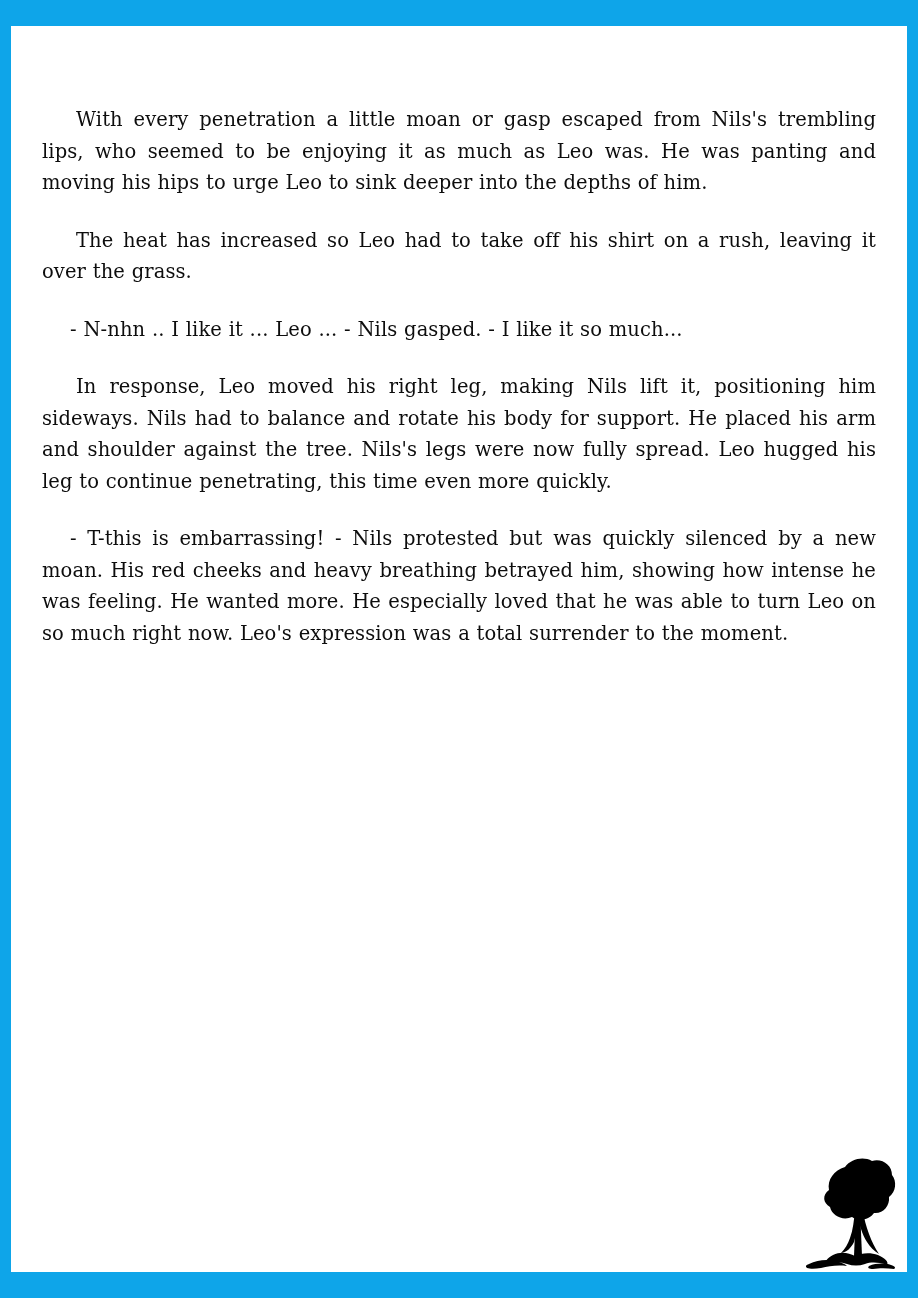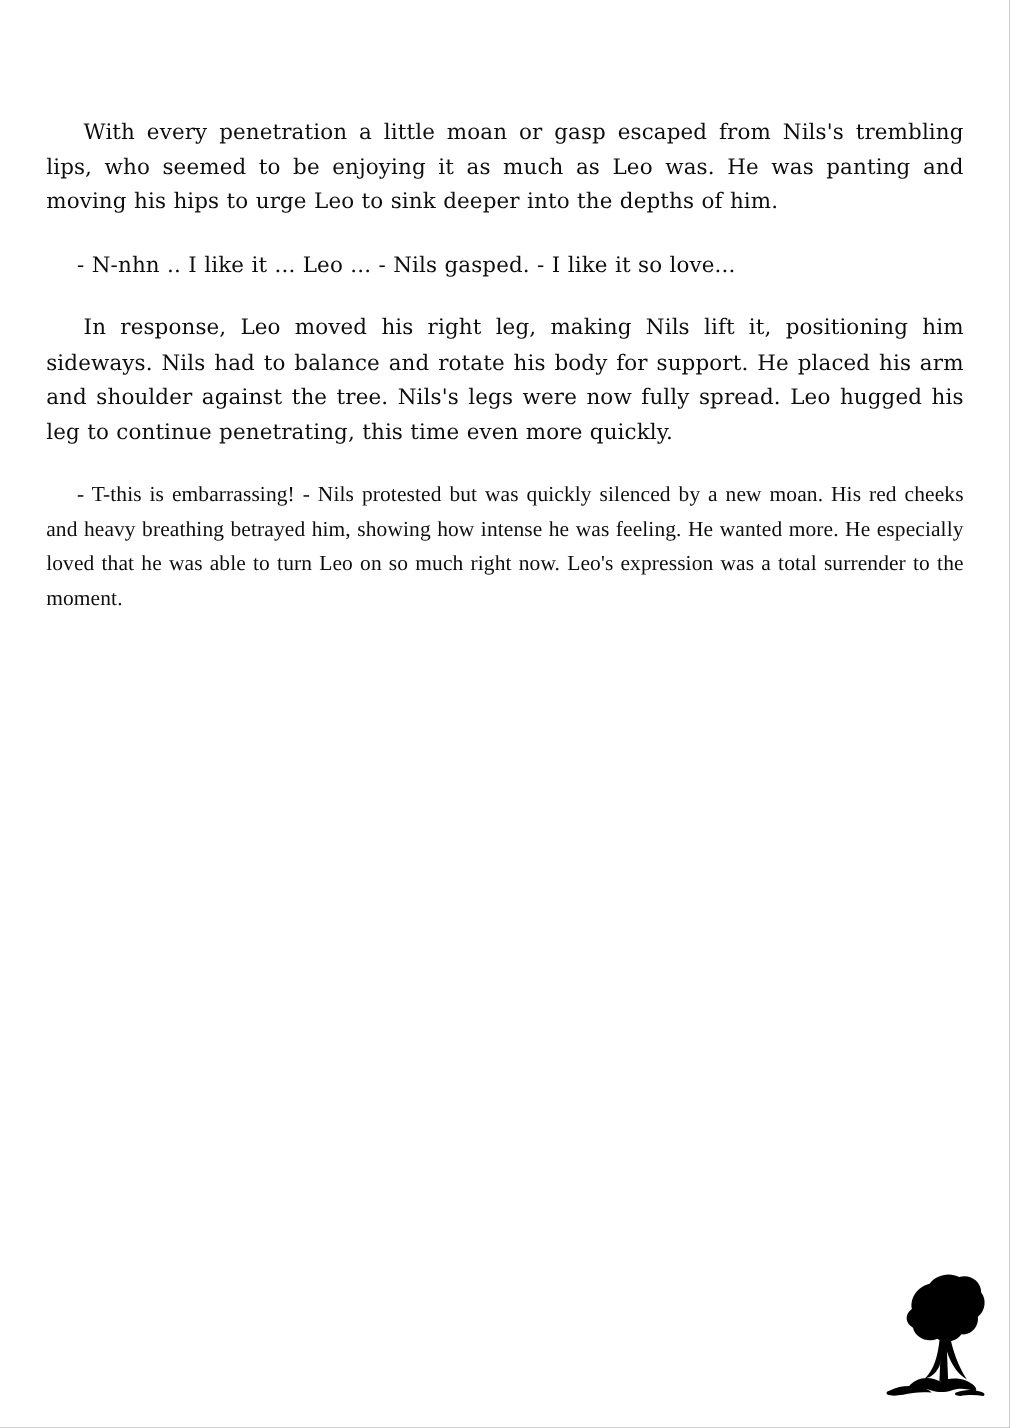--- a/index.html
+++ b/index.html
@@ -12,21 +12,21 @@
     height: 1298px;
     overflow: hidden;
     font-family: "DejaVu Serif", serif;
   }
   .page {
     position: absolute;
     left: 0;
     top: 0;
     width: 918px;
     height: 1298px;
-    background: #ffffff;
+    background: #0ea5e9;
   }
   .page-sheet {
     position: absolute;
     left: 11px;
     top: 26px;
     width: 896px;
     height: 1246px;
     background: #ffffff;
     overflow: hidden;
   }
@@ -45,21 +45,20 @@
     text-align: justify;
     text-indent: 34px;
     letter-spacing: 0.1px;
     word-spacing: 0.4px;
   }
   p.para.dialogue {
     text-indent: 28px;
   }
   p.para:last-child {
     margin-bottom: 0;
-    font-family: Liberation Serif, serif;
   }
   .tree-mark {
     position: absolute;
     right: 10px;
     bottom: 0px;
     width: 160px;
     height: 120px;
     pointer-events: none;
   }
   .tree-mark svg {
@@ -69,21 +68,22 @@
   }
 </style>
 </head>
 <body>
 
 <div class="page">
   <div class="page-sheet">
 
     <div class="text-column">
       <p class="para">With every penetration a little moan or gasp escaped from Nils's trembling lips, who seemed to be enjoying it as much as Leo was. He was panting and moving his hips to urge Leo to sink deeper into the depths of him.</p>
-      <p class="para dialogue">- N-nhn .. I like it ... Leo ... - Nils gasped. - I like it so love...</p>
+      <p class="para">The heat has increased so Leo had to take off his shirt on a rush, leaving it over the grass.</p>
+      <p class="para dialogue">- N-nhn .. I like it ... Leo ... - Nils gasped. - I like it so much...</p>
       <p class="para">In response, Leo moved his right leg, making Nils lift it, positioning him sideways. Nils had to balance and rotate his body for support. He placed his arm and shoulder against the tree. Nils's legs were now fully spread. Leo hugged his leg to continue penetrating, this time even more quickly.</p>
       <p class="para dialogue">- T-this is embarrassing! - Nils protested but was quickly silenced by a new moan. His red cheeks and heavy breathing betrayed him, showing how intense he was feeling. He wanted more. He especially loved that he was able to turn Leo on so much right now. Leo's expression was a total surrender to the moment.</p>
     </div>
 
     <div class="tree-mark">
       <svg viewBox="0 0 160 120" xmlns="http://www.w3.org/2000/svg" aria-hidden="true">
         <g fill="#000000">
           <path d="M92 38 C90 28 97 18 108 15 C114 7 126 4 135 9 C145 6 155 13 155 23 C160 29 159 40 152 45 C153 54 146 62 137 61 C132 68 122 70 115 65 C106 69 95 64 93 55 C86 51 85 43 92 38 Z"></path>
           <path d="M118 58 C117 68 116 78 113 86 C111 92 108 97 104 101 C110 100 114 96 117 90 C119 84 120 73 121 62 Z"></path>
           <path d="M120 60 C122 72 125 82 130 90 C133 95 137 99 142 102 C138 96 135 90 132 82 C129 74 127 66 126 59 Z"></path>

